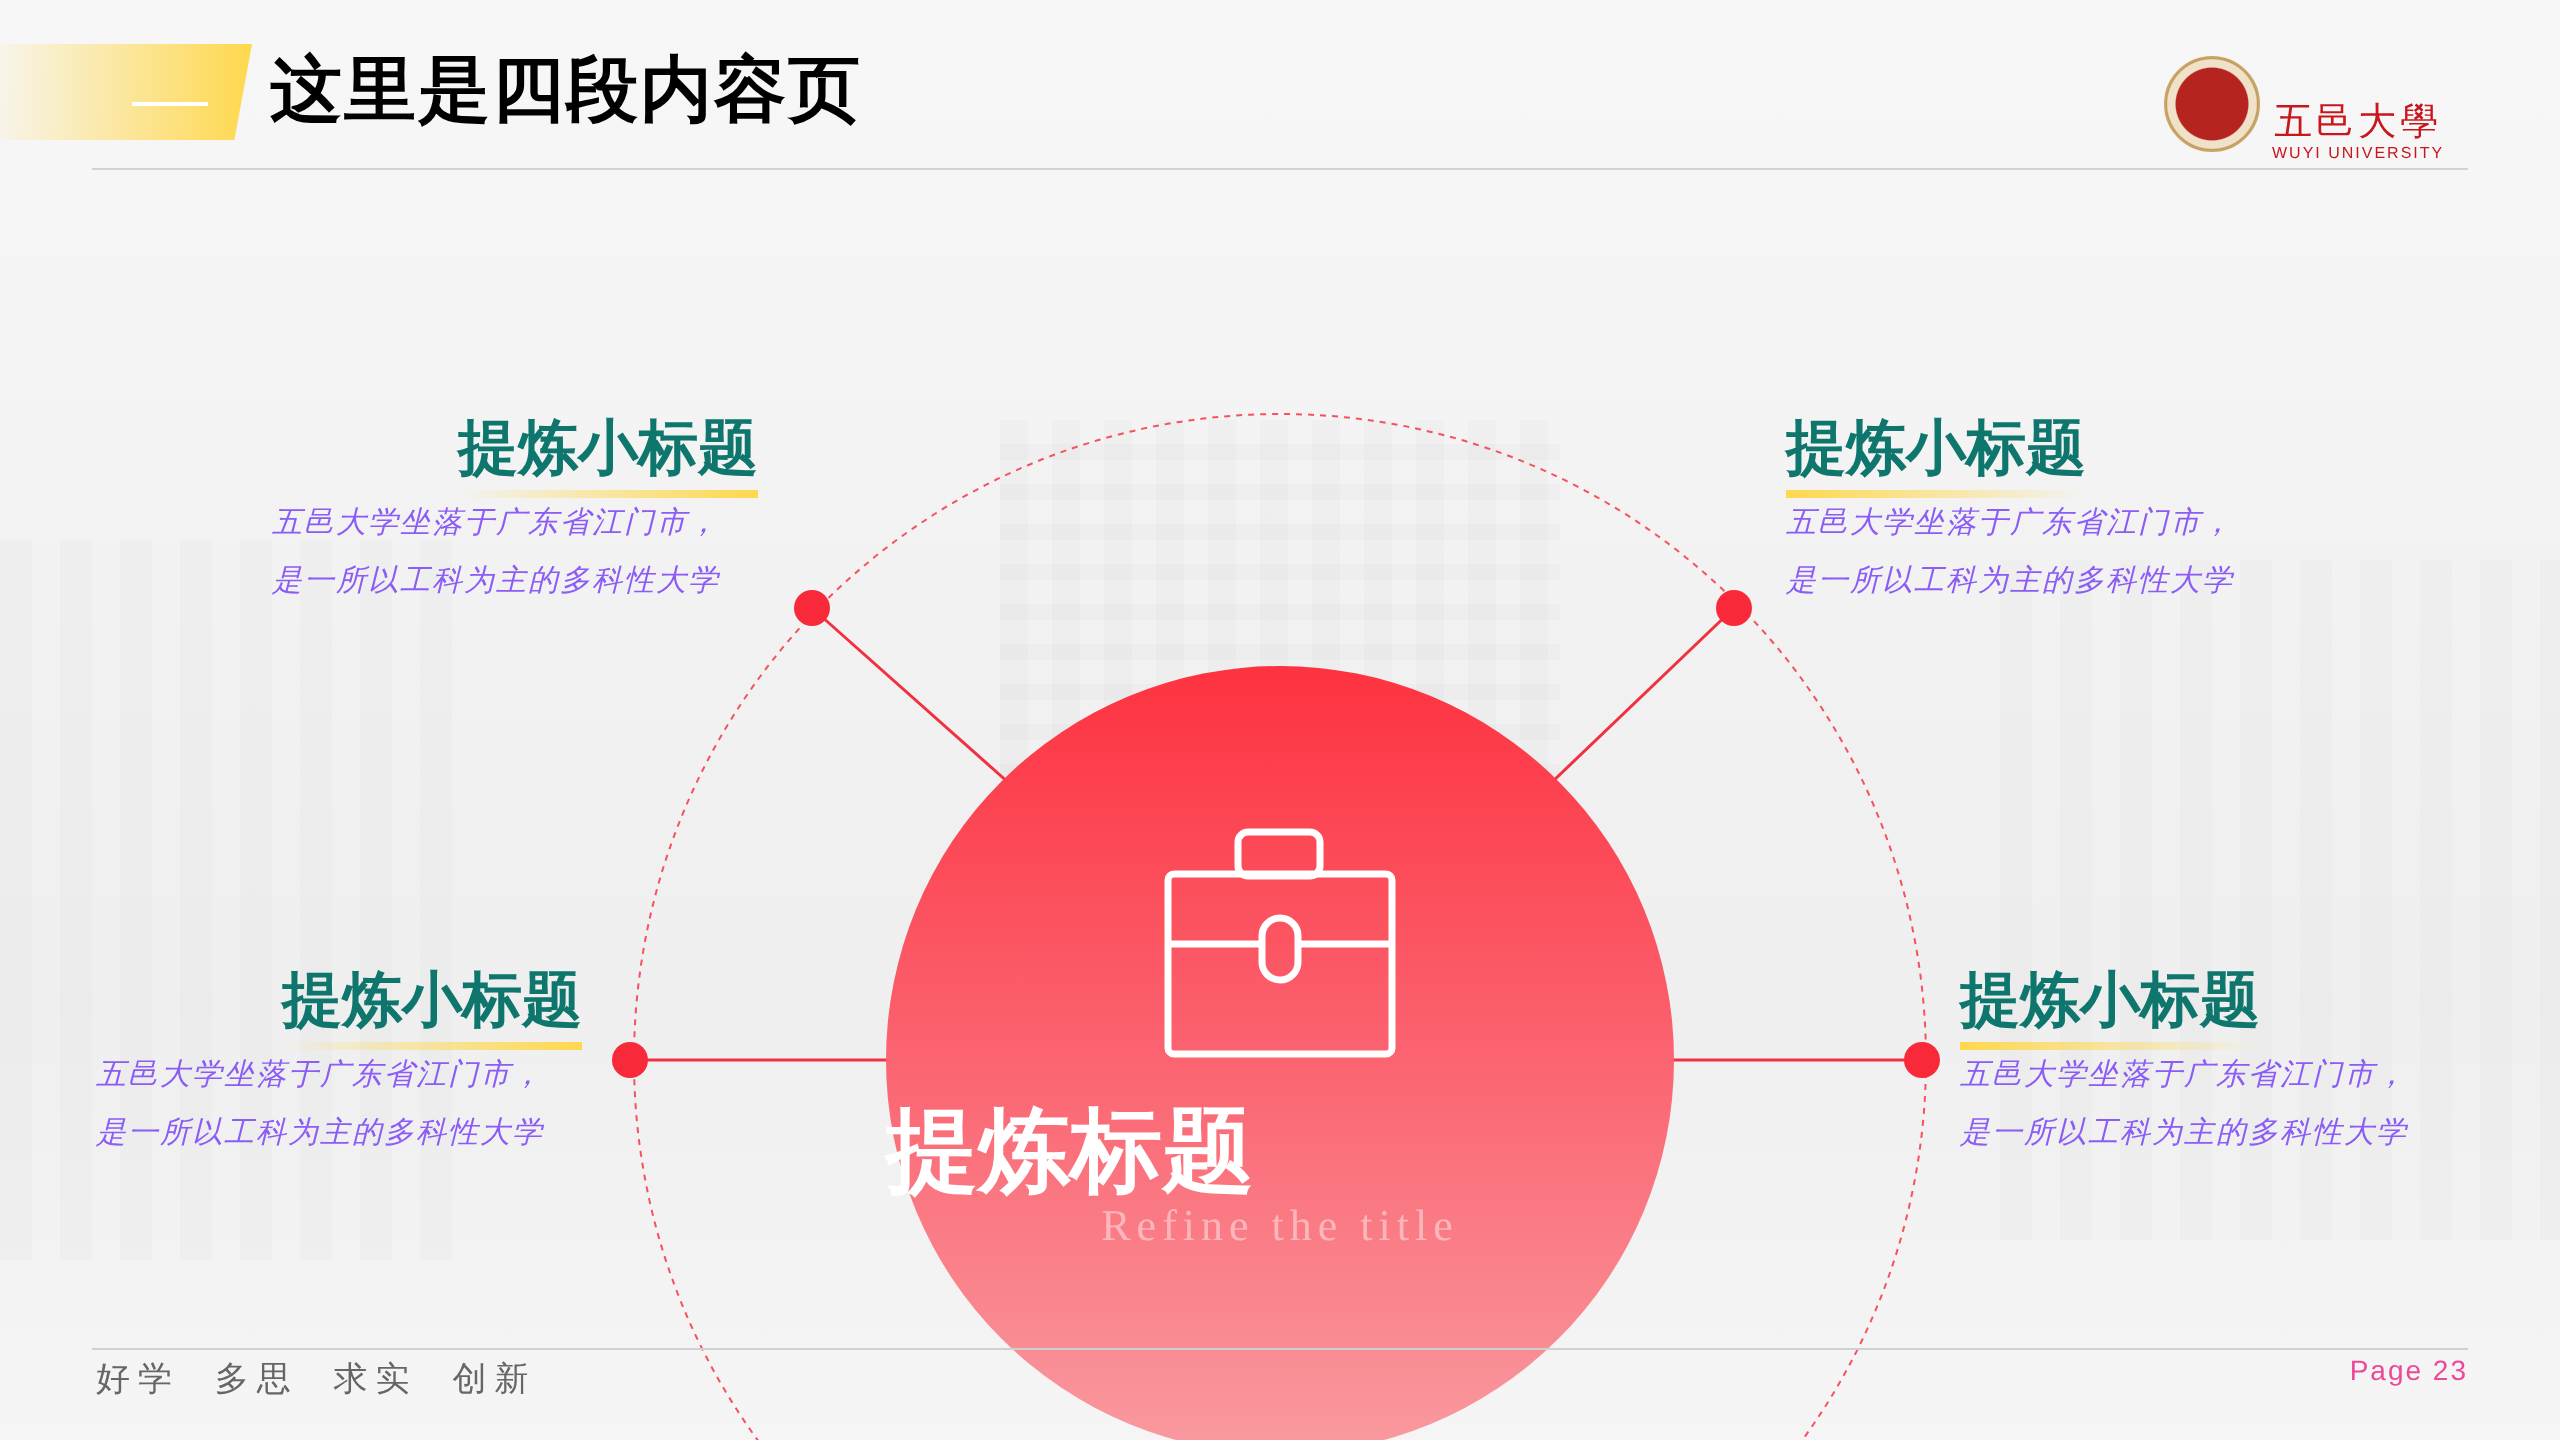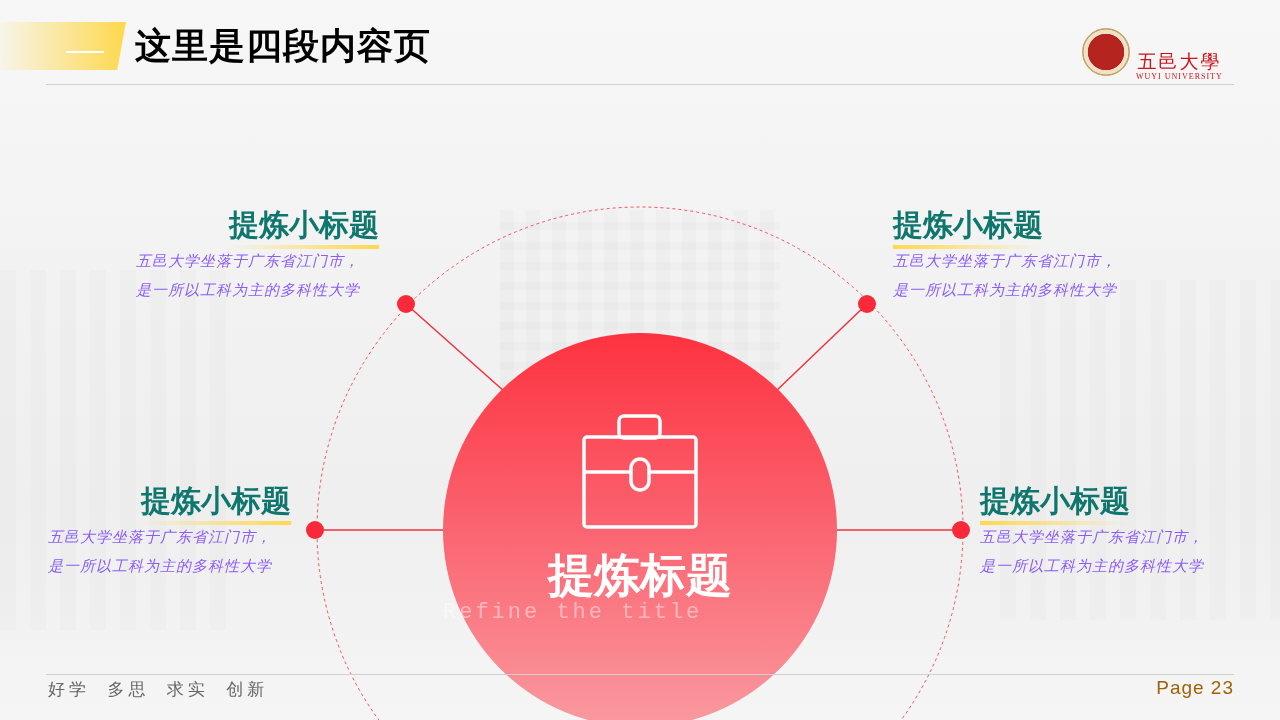--- a/index.html
+++ b/index.html
@@ -19,38 +19,38 @@
     clip-path:polygon(0 0,100% 0,93% 100%,0 100%);}
   .header-dash{position:absolute;left:66px;top:51px;width:38px;height:2px;background:#fff;}
   .page-title{position:absolute;left:135px;top:22px;font-size:36px;font-weight:bold;color:#000000;
     letter-spacing:1px;line-height:48px;}
   .top-rule{position:absolute;left:46px;top:84px;width:1188px;height:1px;background:#d2d2d2;}
   .logo{position:absolute;left:1082px;top:22px;display:flex;align-items:center;}
   .logo-seal{width:48px;height:48px;border-radius:50%;background:radial-gradient(circle,#b5241e 0 55%,#f0e2c8 57% 68%,#c19a5a 70% 74%,#fff 76%);
     border:1px solid #c9a56a;box-sizing:border-box;}
   .logo-text{margin-left:6px;display:flex;flex-direction:column;align-items:center;}
   .logo-cn{font-family:"DejaVu Serif",serif;font-size:19px;color:#c8161d;letter-spacing:2px;line-height:22px;margin-top:28px;}
-  .logo-en{font-family:Liberation Serif, serif;font-size:8px;color:#c8161d;letter-spacing:1px;}
+  .logo-en{font-family:Liberation Sans, sans-serif;font-size:8px;color:#c8161d;letter-spacing:1px;}
   .diagram{position:absolute;left:0;top:0;width:1280px;height:720px;}
   .center-circle{position:absolute;left:443px;top:333px;width:394px;height:394px;border-radius:50%;
     background:linear-gradient(180deg,#fe3240 0%,#fb5f6c 45%,#f99aa0 100%);}
-  .center-title{position:absolute;left:443px;top:545px;width:394px;text-align:center;color:#fff;
+  .center-title{position:absolute;left:443px;top:545px;width:394px;text-align:left;color:#fff;
     font-size:46px;font-weight:bold;line-height:60px;}
-  .center-sub{position:absolute;left:443px;top:600px;width:394px;color:rgba(255,255,255,0.45);
-    font-size:22px;letter-spacing:3px;font-family:Liberation Mono, monospace;}
+  .center-sub{position:absolute;left:443px;top:600px;width:394px;text-align:center;color:rgba(255,255,255,0.45);
+    font-size:22px;letter-spacing:3px;font-family:Liberation Serif, serif;}
   .briefcase{position:absolute;left:582px;top:414px;width:116px;height:116px;}
   .block{position:absolute;}
   .block .h{font-size:30px;font-weight:bold;color:#0f766e;line-height:40px;display:inline-block;position:relative;}
   .block .h .ul{position:absolute;left:0;bottom:-4px;height:4px;width:100%;
     background:linear-gradient(90deg,rgba(255,216,77,0),#ffd84d);}
   .block.rightul .h .ul{background:linear-gradient(90deg,#ffd84d,rgba(255,216,77,0));}
   .block .t{font-size:15px;color:#8b5cf6;line-height:29px;margin-top:2px;white-space:nowrap;letter-spacing:1px;font-style:italic;}
   .bottom-rule{position:absolute;left:46px;top:674px;width:1188px;height:1px;background:#d0d0d0;}
   .motto{position:absolute;left:48px;top:678px;font-size:17px;color:#666;letter-spacing:4px;word-spacing:8px;}
-  .page-num{position:absolute;right:46px;top:677px;font-size:19px;color:#a16207;letter-spacing:1px;font-family:"Liberation Sans",sans-serif;}
+  .page-num{position:absolute;right:46px;top:677px;font-size:14px;color:#ec4899;letter-spacing:1px;font-family:"Liberation Sans",sans-serif;}
 </style>
 </head>
 <body>
 
 <div class="bg-left"></div>
 <div class="bg-building"></div>
 <div class="bg-right"></div>
 
 <div class="header-bar"></div>
 <div class="header-dash"></div>

